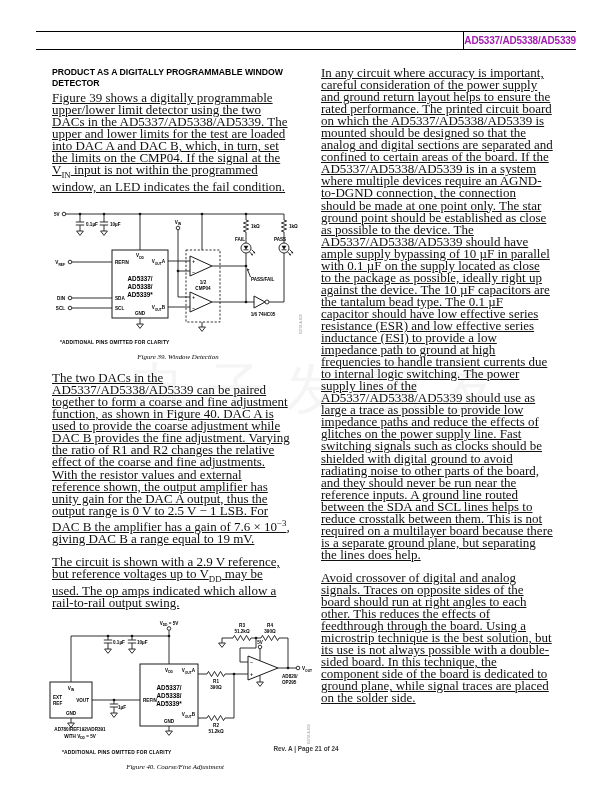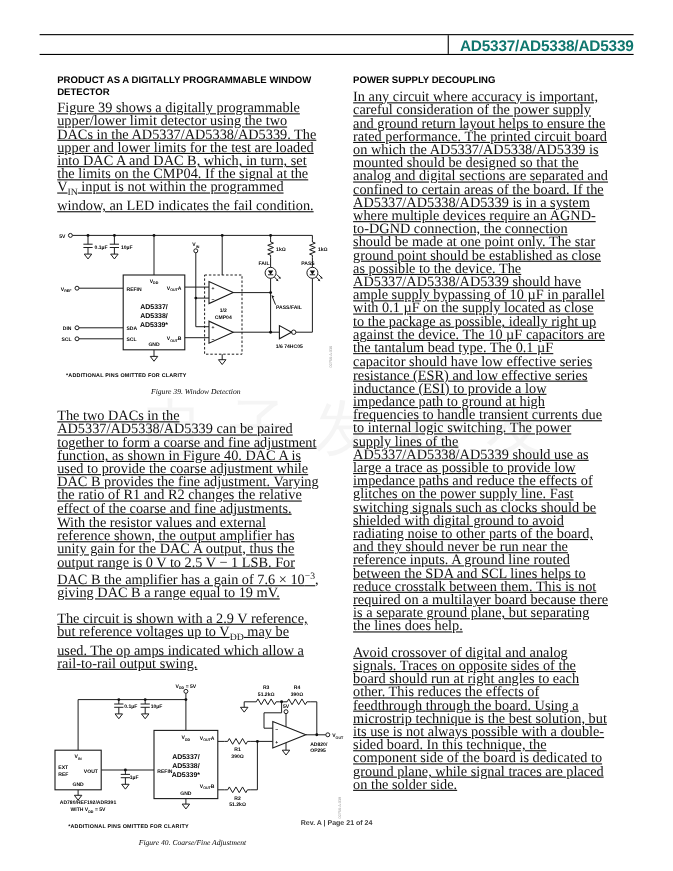--- a/index.html
+++ b/index.html
@@ -3,22 +3,22 @@
 <meta charset="utf-8">
 <style>
   html,body{margin:0;padding:0;background:#e8e8e8;}
   .page{position:relative;width:612px;height:792px;background:#ffffff;overflow:hidden;
         font-family:"Liberation Serif",serif;color:#111;}
   
   .hdr-band{position:absolute;top:31px;left:36px;right:36px;height:17px;
             border-top:1px solid #000;border-bottom:1px solid #000;
             display:flex;justify-content:flex-end;align-items:center;}
   .hdr-part{border-left:1px solid #000;height:100%;display:flex;align-items:center;
-            padding-left:10px;font-family:"Liberation Sans",sans-serif;
-            font-weight:bold;font-size:14px;letter-spacing:-0.2px;color:#0f766e;}
+            font-family:"Liberation Sans",sans-serif;
+            font-weight:bold;font-size:10px;letter-spacing:-0.2px;color:#a21caf;}
   
   .cols{position:absolute;top:67px;left:52px;display:flex;gap:15px;}
   .col{width:254px;}
   .col.right{width:248px;}
   h2{font-family:"Liberation Sans",sans-serif;font-weight:bold;font-size:8.7px;
      line-height:10.6px;margin:0 0 4px 0;color:#000;}
   .sec{margin-bottom:10px;}
   p.body{font-size:13px;line-height:12.05px;margin:0 16px 11px 0;text-decoration:underline;}
   .sub{vertical-align:sub;font-size:68%;}
   .sup{vertical-align:super;font-size:68%;}
@@ -309,21 +309,20 @@
           <text x="258" y="50.4"><tspan dy="0">V</tspan><tspan dy="1.2" font-size="72%">OUT</tspan></text>
           <text class="code" transform="translate(266,124) rotate(-90)">02758-A-039</text>
         </svg>
         <div class="fig-note" style="margin-left:18px;">*ADDITIONAL PINS OMITTED FOR CLARITY</div>
         <div class="fig-cap">Figure 40. Coarse/Fine Adjustment</div>
       </div>
     </div>
 
     <div class="col right">
       <div class="sec">
-        <h2>POWER SUPPLY DECOUPLING</h2>
         <p class="body"><span>In any circuit where accuracy is important, careful consideration of the power supply and ground return layout helps to ensure the rated performance. The printed circuit board on which the AD5337/AD5338/AD5339 is mounted should be designed so that the analog and digital sections are separated and confined to certain areas of the board. If the AD5337/AD5338/AD5339 is in a system where multiple devices require an AGND-to-DGND connection, the connection should be made at one point only. The star ground point should be established as close as possible to the device. The AD5337/AD5338/AD5339 should have ample supply bypassing of 10 µF in parallel with 0.1 µF on the supply located as close to the package as possible, ideally right up against the device. The 10 µF capacitors are the tantalum bead type. The 0.1 µF capacitor should have low effective series resistance (ESR) and low effective series inductance (ESI) to provide a low impedance path to ground at high frequencies to handle transient currents due to internal logic switching. The power supply lines of the AD5337/AD5338/AD5339 should use as large a trace as possible to provide low impedance paths and reduce the effects of glitches on the power supply line. Fast switching signals such as clocks should be shielded with digital ground to avoid radiating noise to other parts of the board, and they should never be run near the reference inputs. A ground line routed between the SDA and SCL lines helps to reduce crosstalk between them. This is not required on a multilayer board because there is a separate ground plane, but separating the lines does help.</span></p>
         <p class="body"><span>Avoid crossover of digital and analog signals. Traces on opposite sides of the board should run at right angles to each other. This reduces the effects of feedthrough through the board. Using a microstrip technique is the best solution, but its use is not always possible with a double-sided board. In this technique, the component side of the board is dedicated to ground plane, while signal traces are placed on the solder side.</span></p>
       </div>
     </div>
 
   </div>
 
   <div class="footer">Rev. A | Page 21 of 24</div>
 
 </div>

